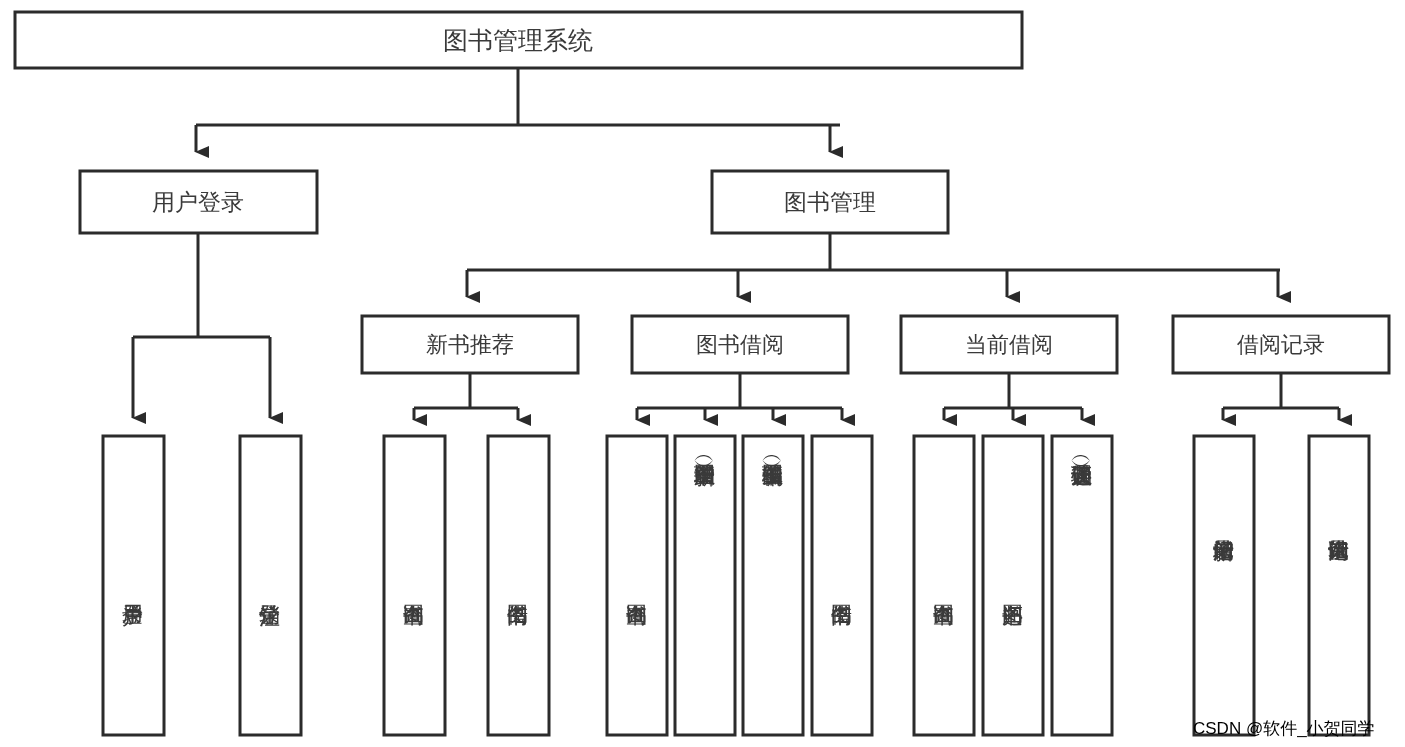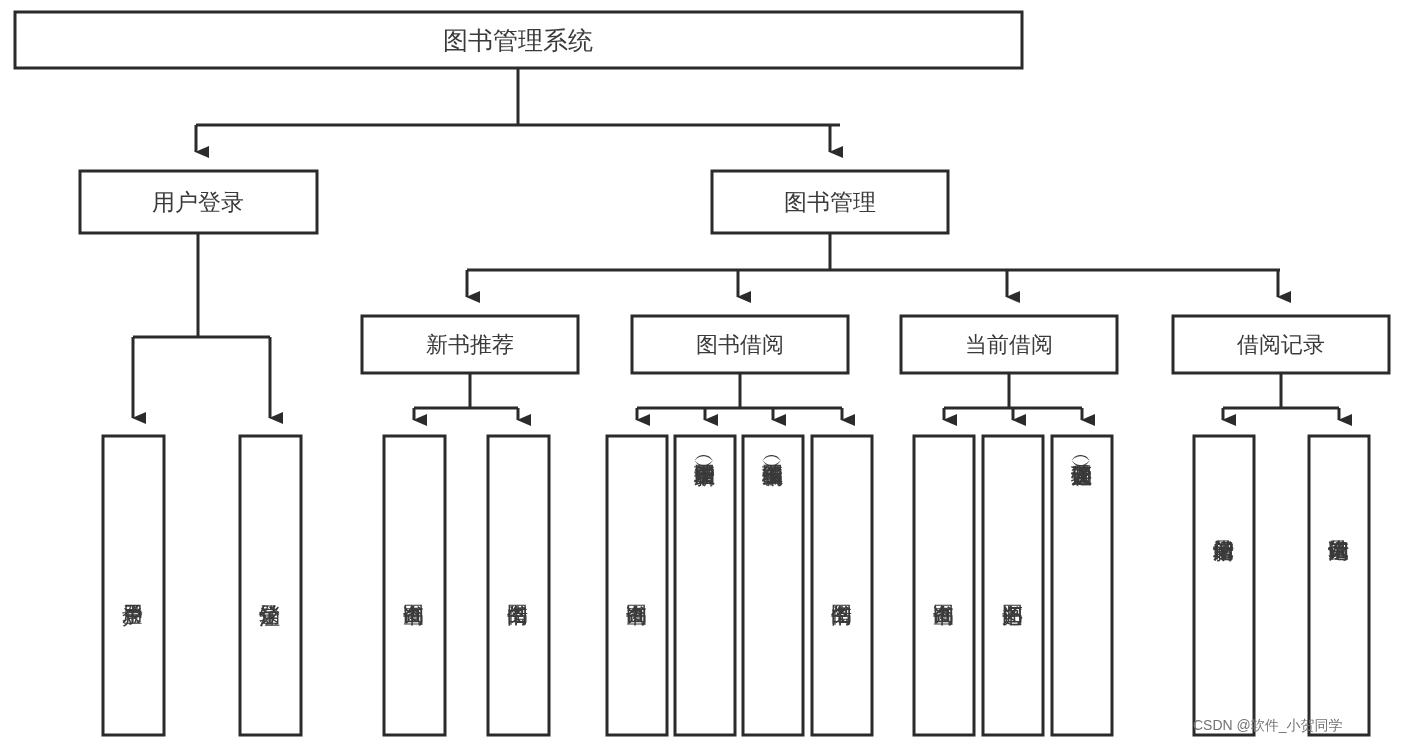--- a/index.html
+++ b/index.html
@@ -13,21 +13,21 @@
   .node-box{fill:#ffffff;stroke:#2b2b2b;stroke-width:3;}
   .conn{stroke:#2b2b2b;stroke-width:3;fill:none;}
   .arrow-head{fill:#2b2b2b;stroke:none;}
   text{fill:#3a3a3a;font-family:"Liberation Sans","DejaVu Sans",sans-serif;}
   .t-root{font-size:25px;}
   .t-l1{font-size:23px;}
   .t-l2{font-size:22px;}
   .t-leaf{font-size:21px;}
   .vert-line{letter-spacing:0;}
   .watermark{
-    position:absolute;color:#737373;font-size:14px;
+    position:absolute;color:#000000;font-size:17px;
     font-family:"Liberation Sans","DejaVu Sans",sans-serif;
     white-space:nowrap;pointer-events:none;
   }
 </style>
 </head>
 <body>
 
 <div id="diagram-root">
 
   <svg width="1405" height="747" viewBox="0 0 1405 747">

